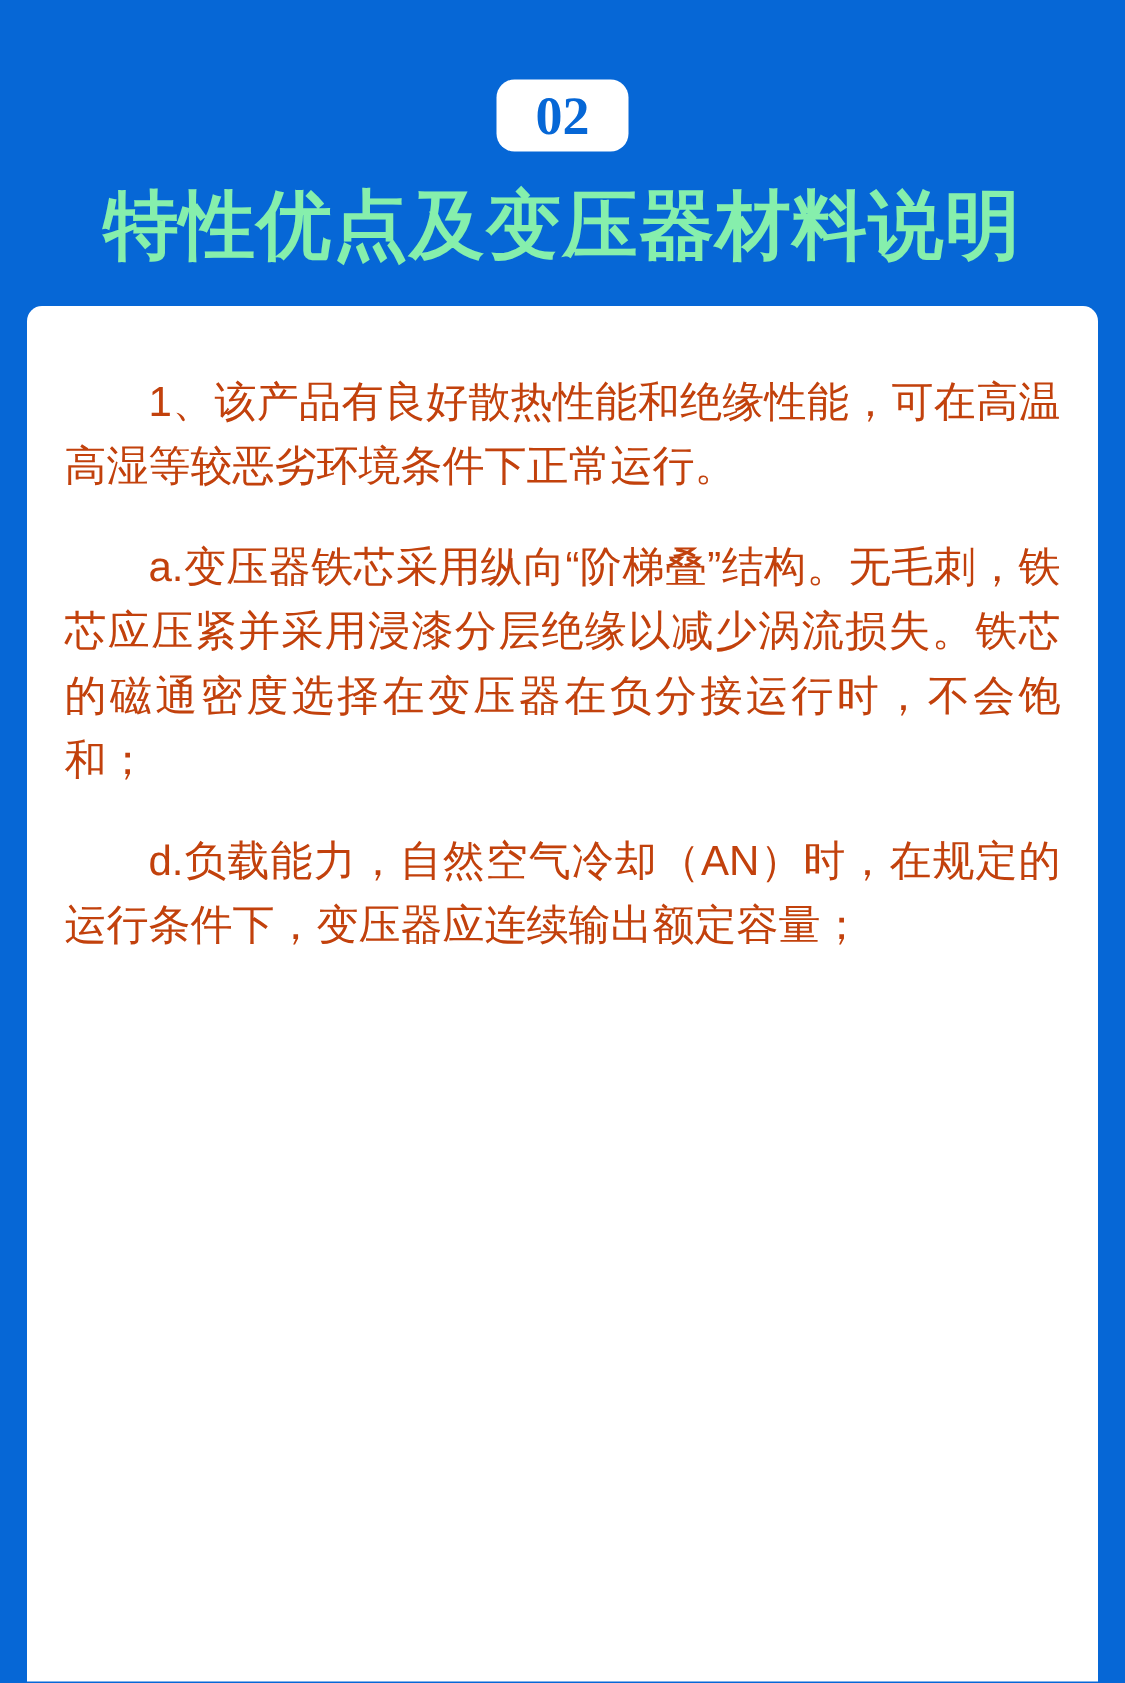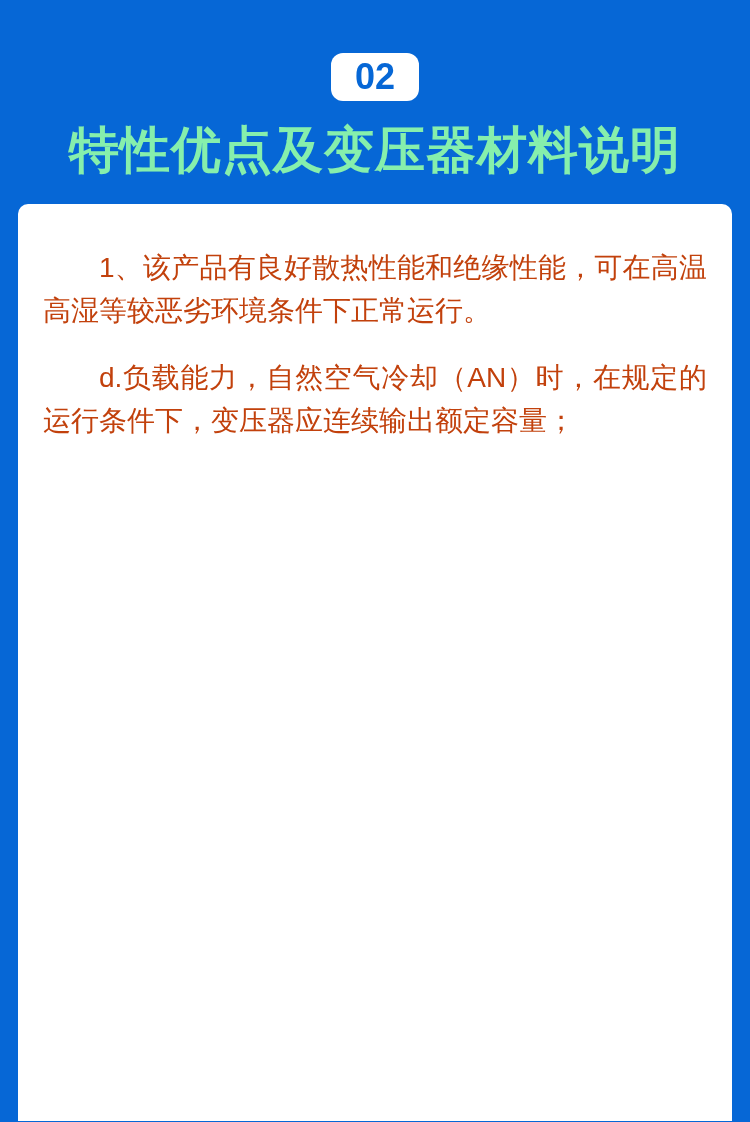--- a/index.html
+++ b/index.html
@@ -15,21 +15,21 @@
     display: inline-block;
     margin-top: 53px;
     min-width: 88px;
     height: 48px;
     line-height: 48px;
     background: #ffffff;
     border-radius: 12px;
     color: #0667d6;
     font-size: 36px;
     font-weight: bold;
-    font-family: Liberation Sans, sans-serif;
+    font-family: Liberation Serif, serif;
   }
   .title {
     margin: 16px 20px 0;
     color: #86efac;
     font-family: "DejaVu Serif", "Liberation Serif", serif;
     font-size: 50px;
     line-height: 66px;
     font-weight: bold;
     letter-spacing: 1px;
     white-space: nowrap;
@@ -59,15 +59,16 @@
 
 <div class="header">
   <div class="badge">
     <span>02</span>
   </div>
   <h1 class="title">特性优点及变压器材料说明</h1>
 </div>
 
 <div class="card">
   <p>1、该产品有良好散热性能和绝缘性能，可在高温高湿等较恶劣环境条件下正常运行。</p>
+  <p>a.变压器铁芯采用纵向“阶梯叠”结构。无毛刺，铁芯应压紧并采用浸漆分层绝缘以减少涡流损失。铁芯的磁通密度选择在变压器在负分接运行时，不会饱和；</p>
   <p>d.负载能力，自然空气冷却（AN）时，在规定的运行条件下，变压器应连续输出额定容量；</p>
 
 </div>
 
 </body></html>

